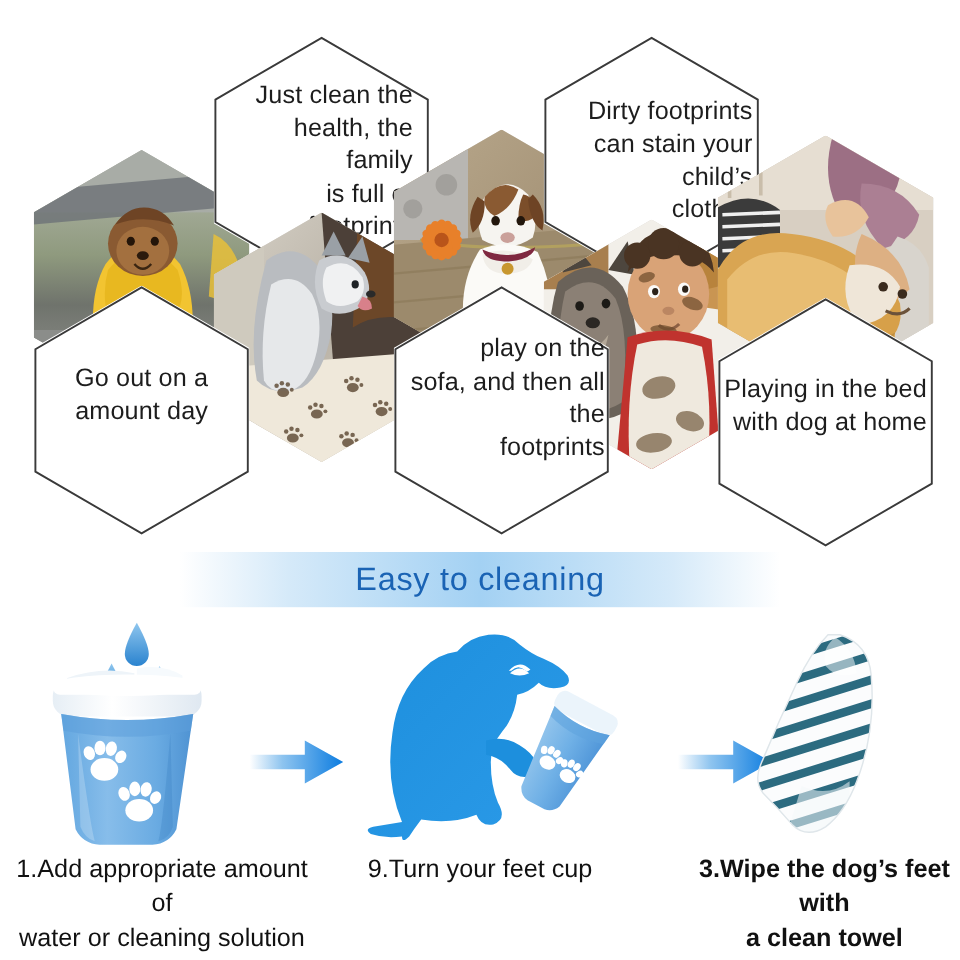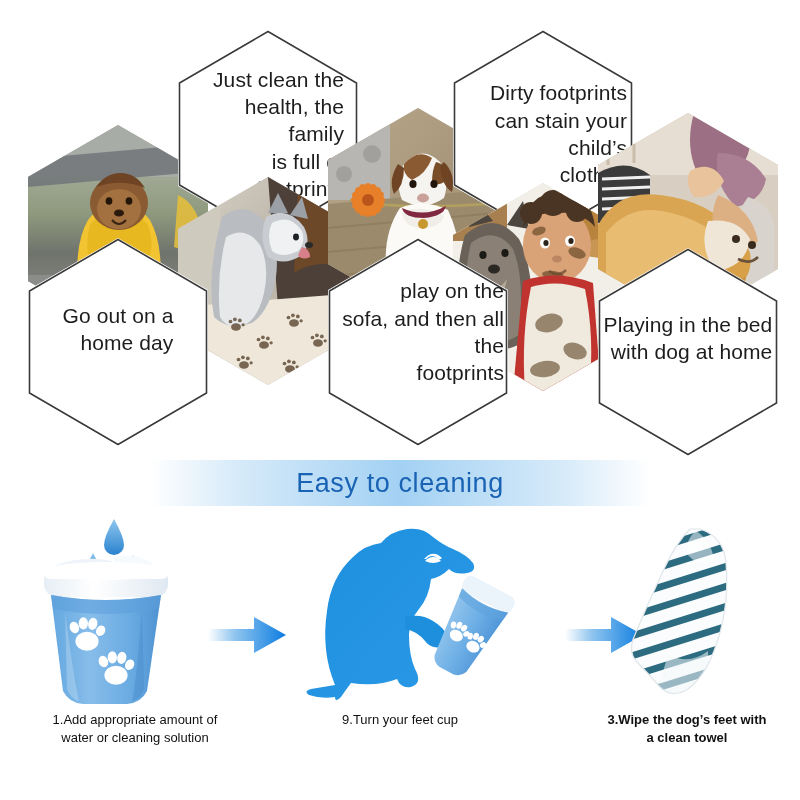--- a/index.html
+++ b/index.html
@@ -59,21 +59,21 @@
     font-size:27px;color:#1a63b4;letter-spacing:.6px;
   }
 
   
   .steps{position:absolute;left:0;top:505px;width:800px;height:295px;}
   .step{position:absolute;top:0;width:250px;height:295px;}
   .step-art{position:absolute;left:0;top:0;width:100%;height:205px;}
   .step-art svg{display:block;width:100%;height:100%;}
   .step-cap{
     position:absolute;top:206px;left:0;width:100%;
-    text-align:center;font-size:13px;line-height:1.35;color:#111;
+    text-align:center;font-size:21px;line-height:1.35;color:#111;
     white-space:pre-line;
   }
   .arrow{position:absolute;top:108px;width:78px;height:44px;}
   .arrow svg{display:block;width:100%;height:100%;}
 </style>
 </head>
 <body>
 
 <div id="stage">
 
@@ -341,21 +341,21 @@
       </div>
     </div>
 
     <div class="hex text" style="left:28px;top:238px;">
       <div class="outline">
         <svg viewBox="0 0 180 208">
             <polygon points="90,1.5 178.5,53 178.5,155 90,206.5 1.5,155 1.5,53" fill="none" stroke="#3a3a3a" stroke-width="1.6"></polygon>
           </svg>
       </div>
       <div class="hex-label" style="margin-top:-26px;">Go out on a
-home day</div>
+amount day</div>
     </div>
 
     <div class="hex text" style="left:598px;top:248px;">
       <div class="outline">
         <svg viewBox="0 0 180 208">
             <polygon points="90,1.5 178.5,53 178.5,155 90,206.5 1.5,155 1.5,53" fill="none" stroke="#3a3a3a" stroke-width="1.6"></polygon>
           </svg>
       </div>
       <div class="hex-label" style="margin-top:-28px;padding:0 4px;">Playing in the bed
 with dog at home</div>

